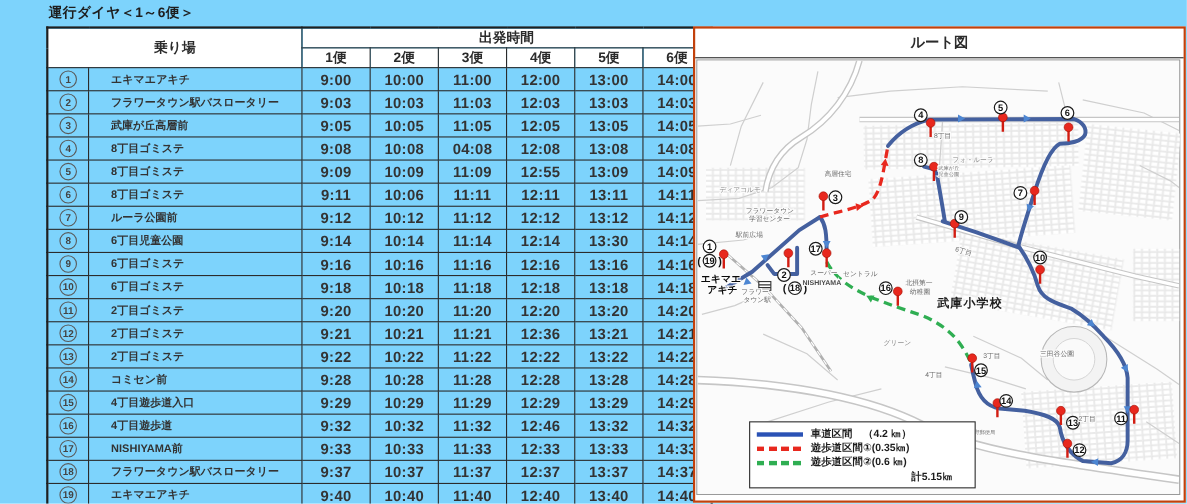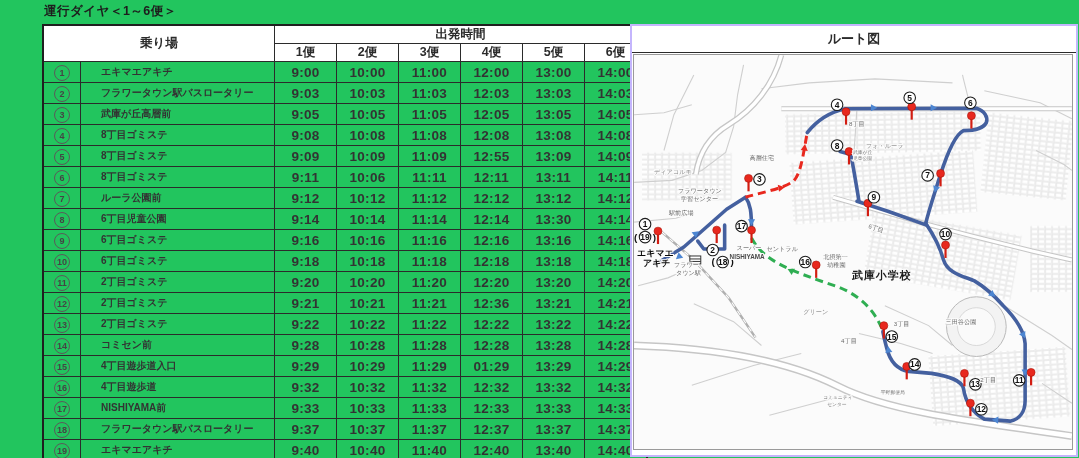--- a/index.html
+++ b/index.html
@@ -1,34 +1,34 @@
 <!DOCTYPE html>
 <html><head>
 <meta charset="utf-8">
 <style>
   html,body{margin:0;padding:0;background:#fff;}
-  #page{position:relative;width:1079px;height:458px;background:#22c55e;overflow:hidden;
+  #page{position:relative;width:1079px;height:458px;background:#7dd3fc;overflow:hidden;
         font-family:"Liberation Sans","DejaVu Sans",sans-serif;color:#222;}
   
   #doc-title{position:absolute;left:44px;top:3px;font-size:12.5px;font-weight:bold;color:#1d1d1d;letter-spacing:.5px;}
   
   #tt{position:absolute;left:42px;top:24px;border-collapse:collapse;table-layout:fixed;}
   #tt th,#tt td{border:1px solid #2b2b2b;padding:0;margin:0;white-space:nowrap;overflow:hidden;}
   #tt{border:2px solid #1f1f1f;}
   #tt th{font-size:12.5px;font-weight:bold;color:#2b2b2b;background:#fff;}
   #tt .h1{height:15px;margin-left:44px;}
   #tt .h2{height:16px;margin-left:32px;}
   #tt td{height:20px;}
   #tt .c-no{width:36px;text-align:center;}
   #tt .c-name{width:173px;text-align:left;padding-left:20px;font-size:10px;font-weight:bold;color:#333;}
   #tt .c-time{width:61px;text-align:center;font-size:13.5px;font-weight:bold;color:#333;letter-spacing:.3px;}
   .circ{display:inline-block;width:14px;height:14px;border:1.2px solid #5a5a5a;border-radius:50%;
         line-height:14px;font-size:9px;font-weight:bold;color:#444;text-align:center;vertical-align:middle;}
   
-  #map-panel{position:absolute;left:630px;top:24px;width:444px;height:429px;border:2px solid #c4b5fd;background:#fff;}
+  #map-panel{position:absolute;left:630px;top:24px;width:444px;height:429px;border:2px solid #c2410c;background:#fff;}
   #map-title{height:26px;border-bottom:1px solid #2b2b2b;display:flex;align-items:center;justify-content:center;
              font-size:13px;font-weight:bold;color:#2b2b2b;}
   #map-body{position:relative;width:100%;height:399px;}
   #route-svg{position:absolute;left:1px;top:1px;border:1px solid #9a9a9a;background:#fbfbfb;}
   
   .road{stroke:#cfcfcf;stroke-width:1.1;fill:none;}
   .road2{stroke:#c6c6c6;fill:none;}
   .roadfill{stroke:#fff;fill:none;}
   .blue{stroke:#44609f;stroke-width:3.6;fill:none;stroke-linejoin:round;stroke-linecap:round;}
   .red{stroke:#e8281e;stroke-width:3;fill:none;stroke-dasharray:8 5;stroke-linecap:butt;}
@@ -107,21 +107,21 @@
           <td class="c-time">11:05</td>
           <td class="c-time">12:05</td>
           <td class="c-time">13:05</td>
           <td class="c-time">14:05</td>
         </tr>
         <tr>
           <td class="c-no"><span class="circ">4</span></td>
           <td class="c-name">8丁目ゴミステ</td>
           <td class="c-time">9:08</td>
           <td class="c-time">10:08</td>
-          <td class="c-time">11:08</td>
+          <td class="c-time">04:08</td>
           <td class="c-time">12:08</td>
           <td class="c-time">13:08</td>
           <td class="c-time">14:08</td>
         </tr>
         <tr>
           <td class="c-no"><span class="circ">5</span></td>
           <td class="c-name">8丁目ゴミステ</td>
           <td class="c-time">9:09</td>
           <td class="c-time">10:09</td>
           <td class="c-time">11:09</td>
@@ -218,31 +218,31 @@
           <td class="c-time">12:28</td>
           <td class="c-time">13:28</td>
           <td class="c-time">14:28</td>
         </tr>
         <tr>
           <td class="c-no"><span class="circ">15</span></td>
           <td class="c-name">4丁目遊歩道入口</td>
           <td class="c-time">9:29</td>
           <td class="c-time">10:29</td>
           <td class="c-time">11:29</td>
-          <td class="c-time">01:29</td>
+          <td class="c-time">12:29</td>
           <td class="c-time">13:29</td>
           <td class="c-time">14:29</td>
         </tr>
         <tr>
           <td class="c-no"><span class="circ">16</span></td>
           <td class="c-name">4丁目遊歩道</td>
           <td class="c-time">9:32</td>
           <td class="c-time">10:32</td>
           <td class="c-time">11:32</td>
-          <td class="c-time">12:32</td>
+          <td class="c-time">12:46</td>
           <td class="c-time">13:32</td>
           <td class="c-time">14:32</td>
         </tr>
         <tr>
           <td class="c-no"><span class="circ">17</span></td>
           <td class="c-name">NISHIYAMA前</td>
           <td class="c-time">9:33</td>
           <td class="c-time">10:33</td>
           <td class="c-time">11:33</td>
           <td class="c-time">12:33</td>
@@ -507,17 +507,34 @@
           <text x="220" y="106" class="ml xxs">児童公園</text>
           <text x="313" y="270" class="ml xs">三田谷公園</text>
           <text x="261" y="272" class="ml xs">3丁目</text>
           <text x="208" y="289" class="ml xs">4丁目</text>
           <text x="348" y="329" class="ml xs">2丁目</text>
           <text x="248" y="341" class="ml xxs">平野郵便局</text>
           <text x="190" y="346" class="ml xxs">コミュニティ</text>
           <text x="194" y="353" class="ml xxs">センター</text>
         </svg>
 
+      <div id="legend">
+        <div>
+            <div class="lg-row">
+              <span class="lg-line" style="background: rgb(42, 82, 181);"></span>
+              <span class="lg-text">車道区間　（4.2 ㎞）</span>
+            </div>
+            <div class="lg-row">
+              <span class="lg-line" style="background: repeating-linear-gradient(90deg, rgb(232, 40, 30) 0px, rgb(232, 40, 30) 7px, transparent 7px, transparent 11px);"></span>
+              <span class="lg-text">遊歩道区間①(0.35㎞)</span>
+            </div>
+            <div class="lg-row">
+              <span class="lg-line" style="background: repeating-linear-gradient(90deg, rgb(47, 174, 82) 0px, rgb(47, 174, 82) 7px, transparent 7px, transparent 11px);"></span>
+              <span class="lg-text">遊歩道区間②(0.6 ㎞)</span>
+            </div>
+          </div>
+        <div id="lg-total">計5.15㎞</div>
+      </div>
 
     </div>
   </div>
 
 </div>
 
 </body></html>

